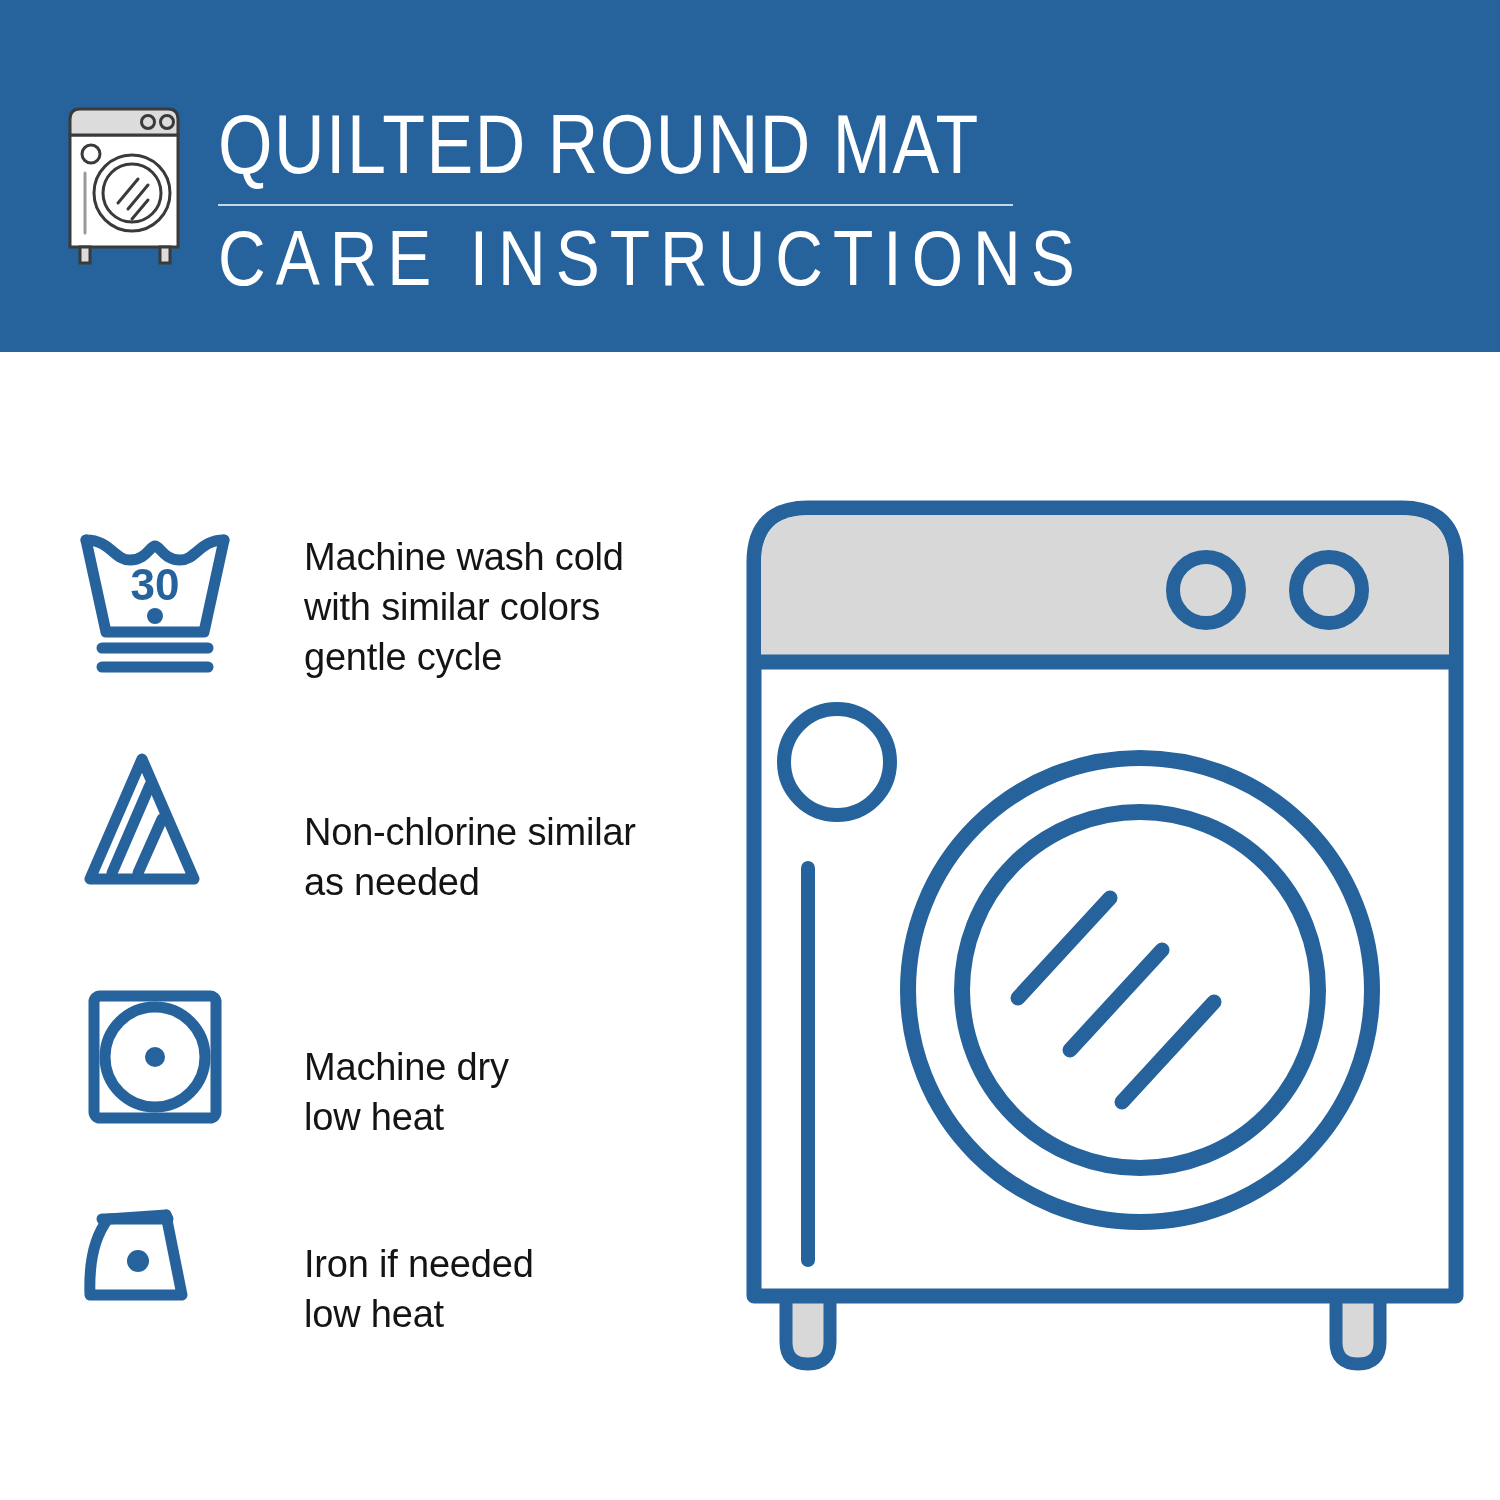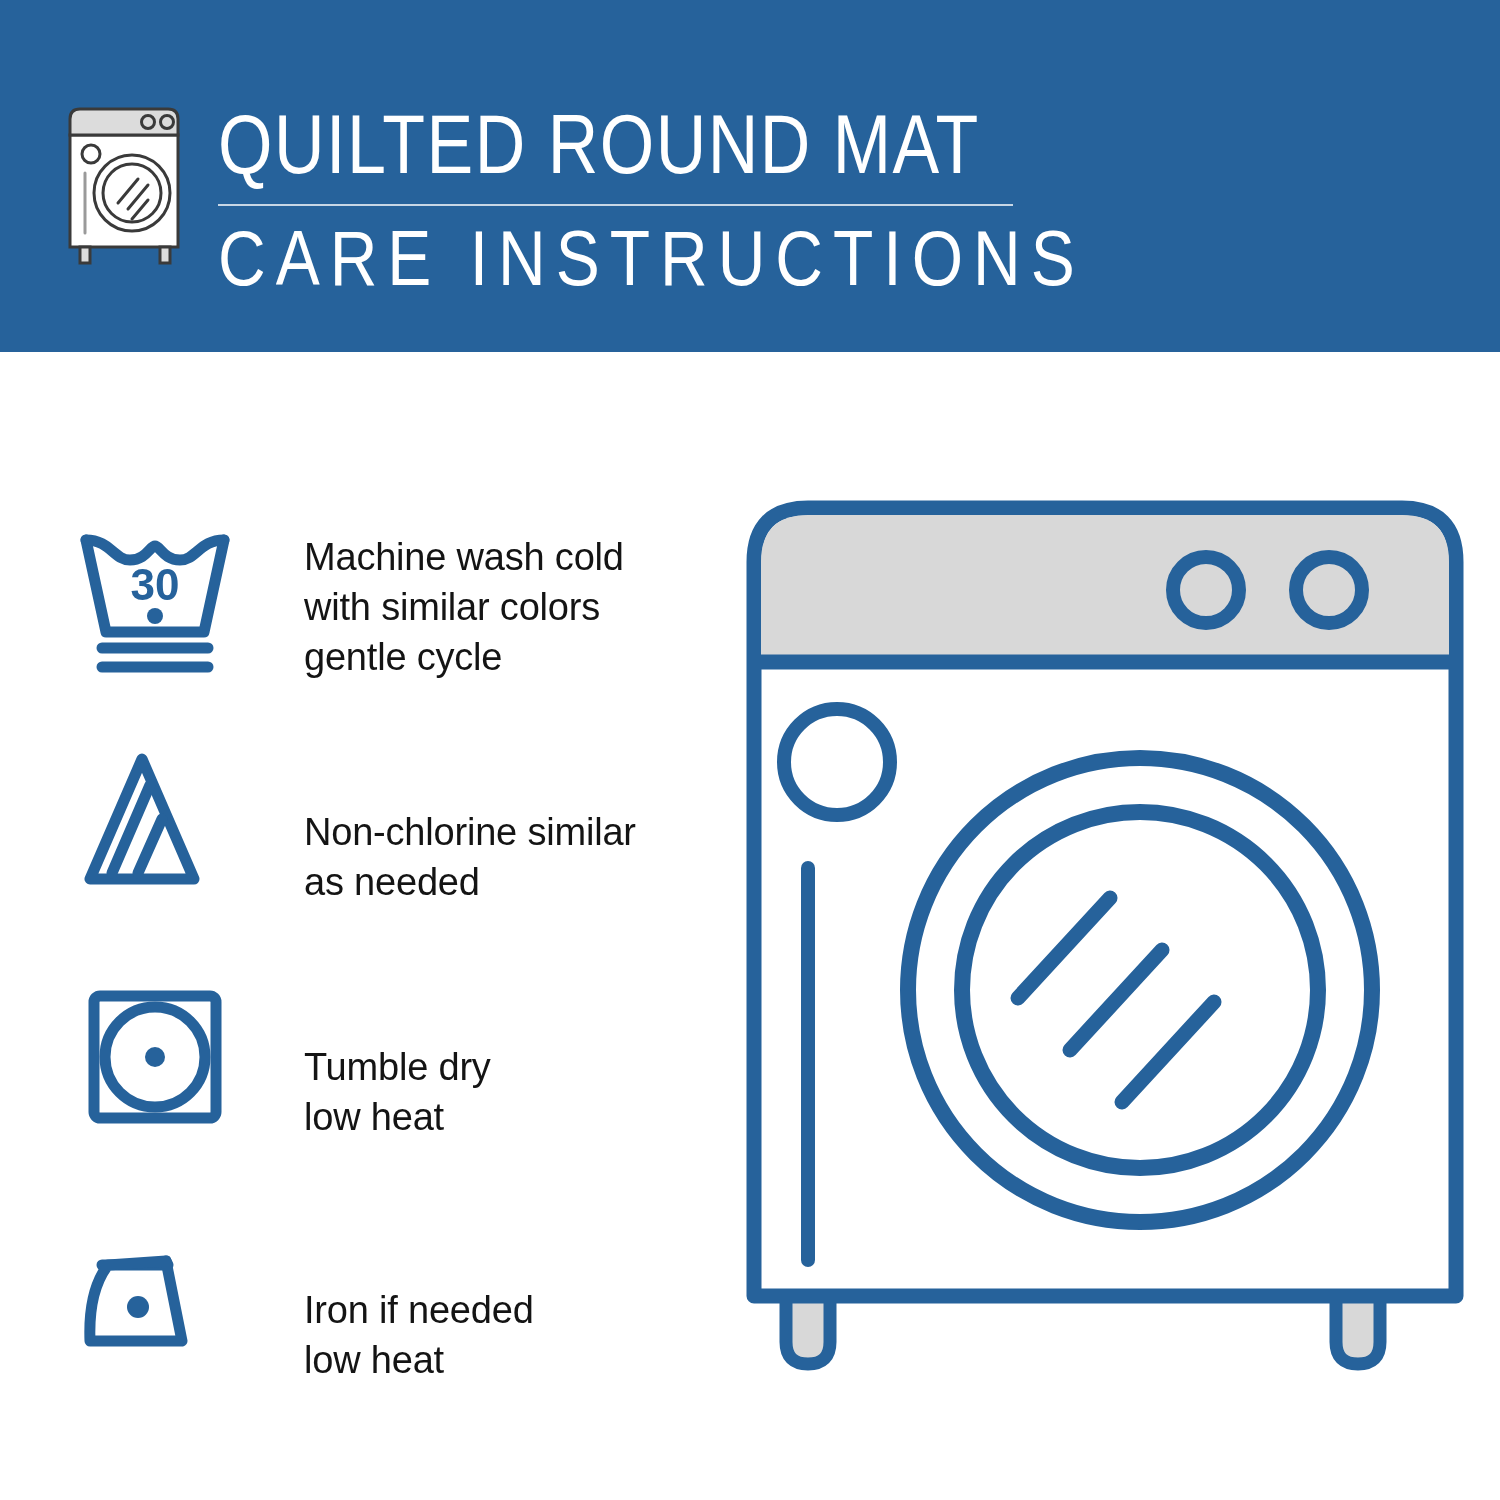--- a/index.html
+++ b/index.html
@@ -96,21 +96,21 @@
     font-family: "Liberation Sans", sans-serif;
     font-size: 38px;
     font-weight: 400;
     line-height: 50px;
     letter-spacing: -0.2px;
     white-space: pre-line;
   }
   #row-0 { top: 160px; }
   #row-1 { top: 385px; }
   #row-2 { top: 620px; }
-  #row-3 { top: 863px; }
+  #row-3 { top: 817px; }
 
   
   #washer-illustration {
     position: absolute;
     left: 740px;
     top: 490px;
     width: 730px;
     height: 920px;
   }
 </style>
@@ -190,21 +190,21 @@
     <div class="care-row" id="row-2">
       <div class="care-icon">
         <svg viewBox="0 0 170 170" width="170" height="170">
           <g fill="none" stroke="#26629b" stroke-width="11" stroke-linejoin="round">
             <rect x="24" y="24" width="122" height="122" rx="6"></rect>
             <circle cx="85" cy="85" r="50"></circle>
           </g>
           <circle cx="85" cy="85" r="10" fill="#26629b"></circle>
         </svg>
       </div>
-      <div class="care-text">Tumble dry
+      <div class="care-text">Machine dry
 low heat</div>
     </div>
 
     <div class="care-row" id="row-3">
       <div class="care-icon">
         <svg viewBox="0 0 170 170" width="170" height="170">
           <g fill="none" stroke="#26629b" stroke-width="11" stroke-linecap="round" stroke-linejoin="round">
             <path d="M32 50 L98 50 L96 46"></path>
             <path d="M38 50 L96 46 L112 126 L20 126 Q18 76 38 50 Z"></path>
           </g>

